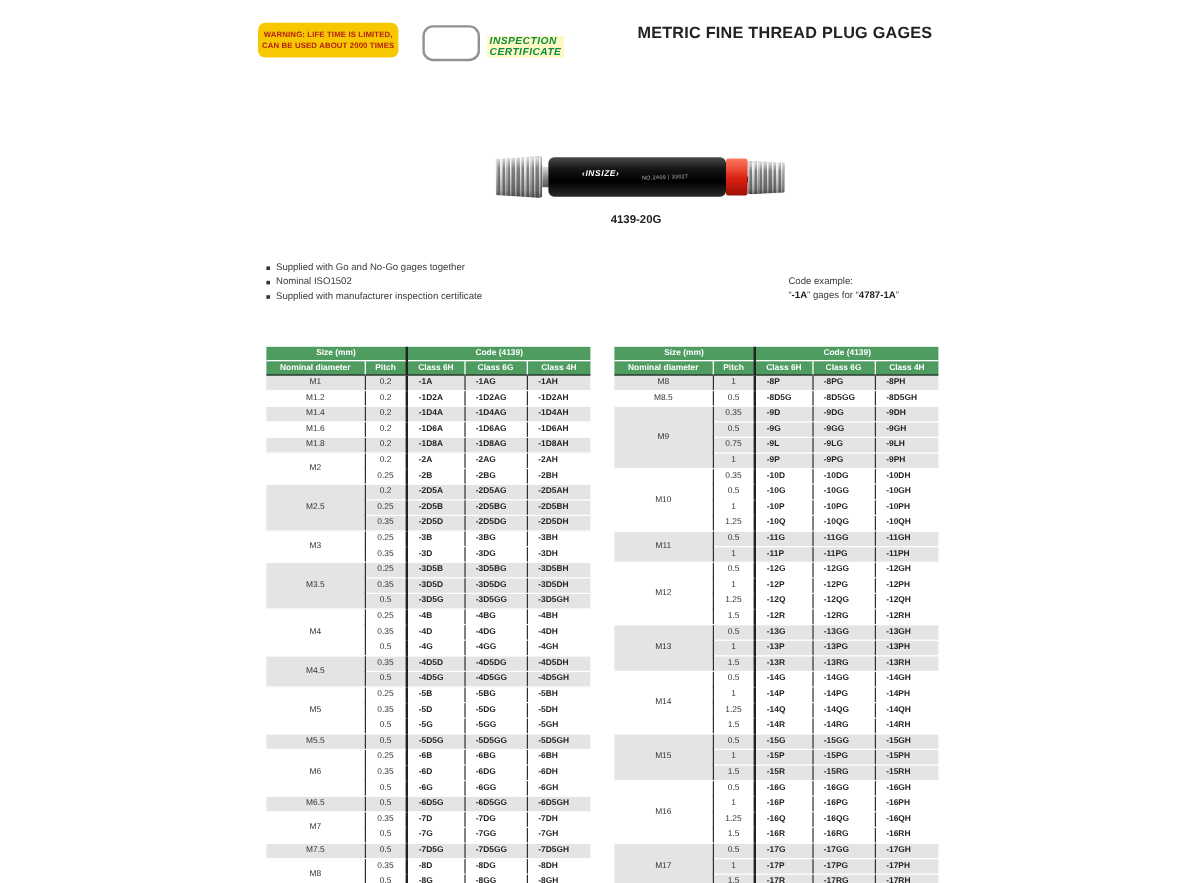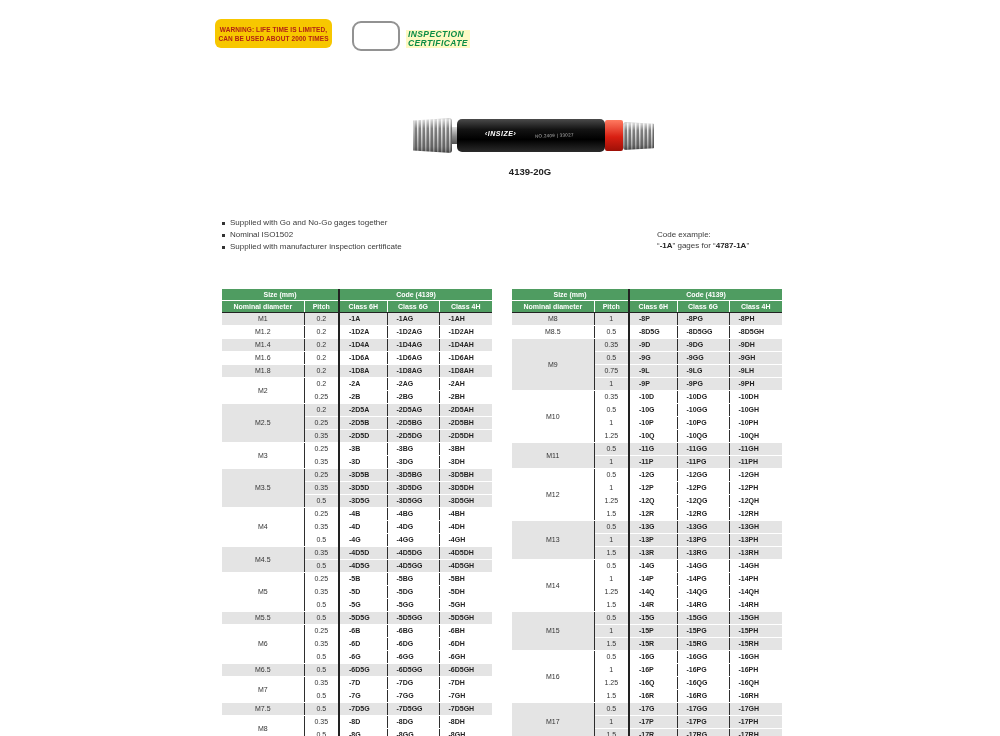--- a/index.html
+++ b/index.html
@@ -23,21 +23,21 @@
   .cert{position:absolute;left:352px;top:21px;width:92px;height:36px;}
   .cert-outline{position:absolute;left:0;top:0;width:48px;height:30px;
     border:2.5px solid #929292;border-radius:9px;}
   .cert-text{position:absolute;left:9px;top:9px;background:#fef9c3;padding:0 2px;
     color:var(--cert-green);font-weight:bold;font-style:italic;font-size:8.5px;
     line-height:9px;letter-spacing:.4px;white-space:nowrap;margin-left:45px;}
   .title{position:absolute;top:20px;right:223px;font-size:13.5px;font-weight:bold;
     color:#222;letter-spacing:.2px;}
 
   
-  .figure{position:absolute;left:400px;top:100px;width:260px;height:85px;}
+  .figure{position:absolute;left:400px;top:112px;width:260px;height:85px;}
   .thread{position:absolute;
     background:
       linear-gradient(180deg,rgba(255,255,255,.85) 0%,rgba(150,150,150,.1) 30%,rgba(60,60,60,.4) 82%,rgba(25,25,25,.55) 100%),
       repeating-linear-gradient(90deg,#f2f2f2 0 1px,#b8b8b8 1px 2px,#7e7e7e 2px 4px);
     border-radius:3px;box-shadow:inset 0 0 2px rgba(0,0,0,.5);}
   .thread-left{left:13px;top:18px;width:39px;height:35px;
     clip-path:polygon(0 7%,100% 0,100% 100%,0 93%);}
   .collar{position:absolute;left:52px;top:27px;width:10px;height:17px;
     background:linear-gradient(180deg,#ddd,#888 55%,#555);}
   .gage-body{position:absolute;left:57px;top:19px;width:148px;height:33px;border-radius:5px;
@@ -90,20 +90,21 @@
   </div>
 
   <div class="cert">
     <div class="cert-outline"></div>
     <div class="cert-text">
       <div>INSPECTION</div>
       <div>CERTIFICATE</div>
     </div>
   </div>
 
+  <div class="title">METRIC FINE THREAD PLUG GAGES</div>
 
   <div class="figure">
     <div class="thread thread-left"></div>
     <div class="collar"></div>
     <div class="gage-body">
       <div class="notch"></div>
       <div class="logo">‹INSIZE›</div>
       <div class="serial">NO.2409 | 33027</div>
     </div>
     <div class="ring"></div>

